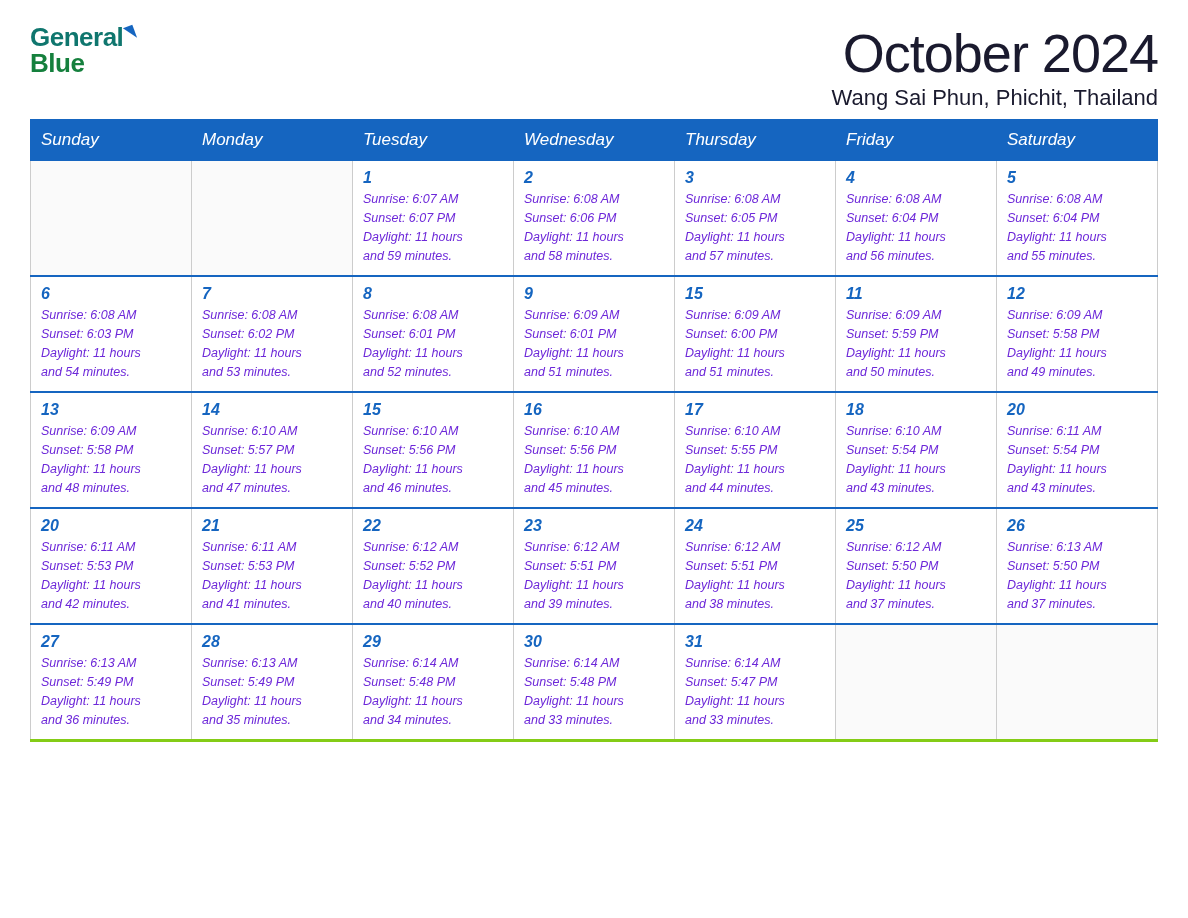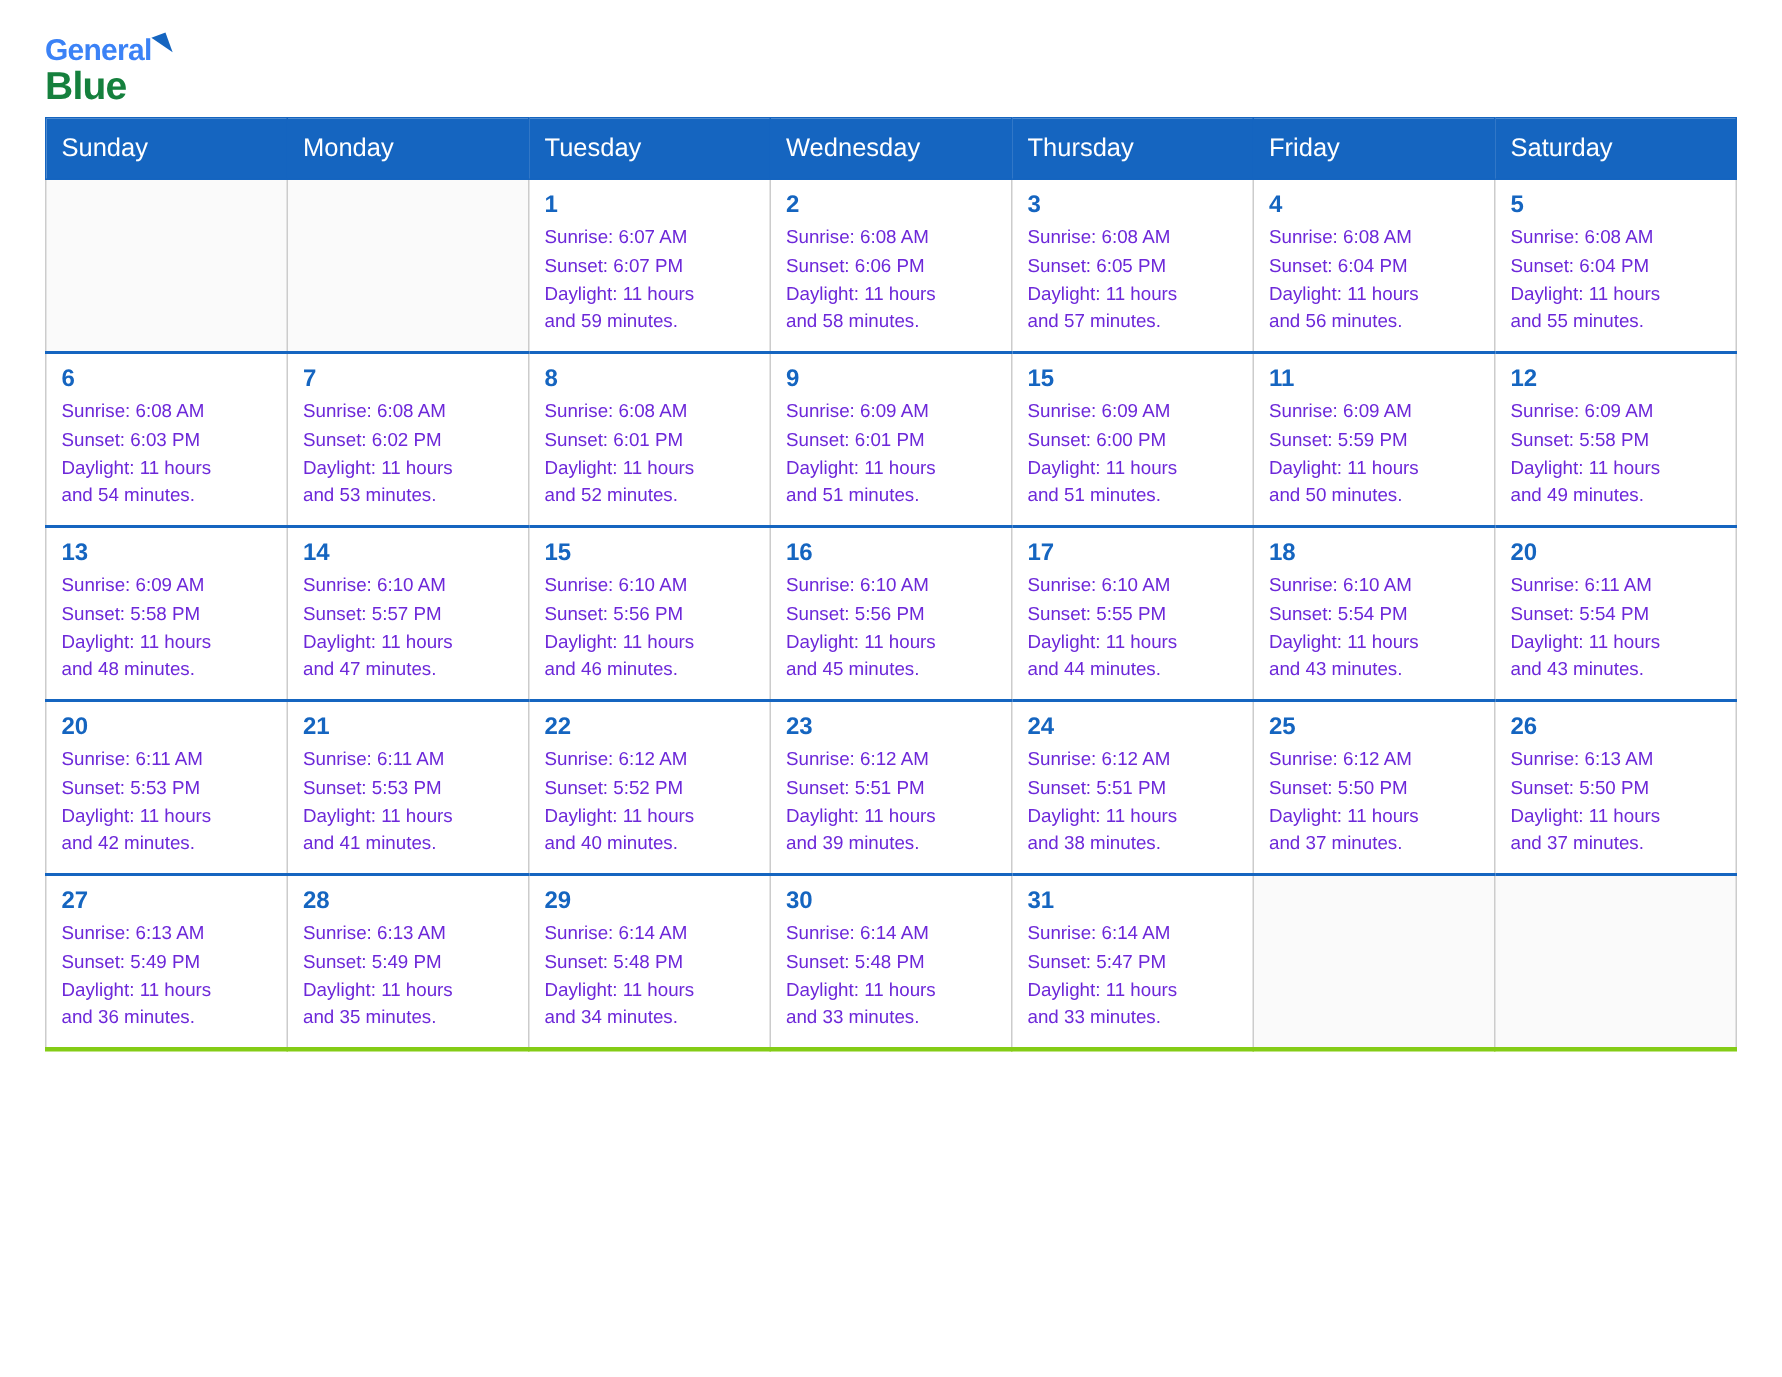--- a/index.html
+++ b/index.html
@@ -16,23 +16,23 @@
       justify-content: space-between;
       align-items: flex-start;
       margin-bottom: 8px;
     }
     .logo {
       display: flex;
       flex-direction: column;
       align-items: flex-start;
     }
     .logo-general {
-      font-size: 20px;
+      font-size: 26px;
       font-weight: bold;
-      color: #3b82f6;
+      color: #0f766e;
       letter-spacing: -0.5px;
       line-height: 1;
     }
     .logo-blue {
       font-size: 26px;
       font-weight: bold;
       color: #15803d;
       letter-spacing: -0.5px;
       line-height: 1;
     }
@@ -66,20 +66,21 @@
     .subtitle {
       font-size: 22px;
       color: #1a1a2e;
       font-weight: normal;
       margin-top: 2px;
     }
     .calendar-table {
       width: 100%;
       border-collapse: collapse;
       margin-top: 6px;
+      font-style: italic;
     }
     .calendar-table thead tr th {
       background-color: #1565c0;
       color: #ffffff;
       font-size: 17px;
       font-weight: normal;
       padding: 10px 10px;
       text-align: left;
       border: 1px solid #1565c0;
     }
@@ -120,20 +121,24 @@
 </head>
 <body>
 
 <div class="header-top">
   <div class="logo">
     <div class="logo-row">
       <span class="logo-general">General</span>
       <span class="logo-triangle"></span>
     </div>
     <span class="logo-blue">Blue</span>
+  </div>
+  <div class="title-block">
+    <div class="page-title">October 2024</div>
+    <div class="subtitle">Wang Sai Phun, Phichit, Thailand</div>
   </div>
 </div>
 
 <table class="calendar-table">
   <thead>
     <tr>
     <th>Sunday</th>
         <th>Monday</th>
         <th>Tuesday</th>
         <th>Wednesday</th>

